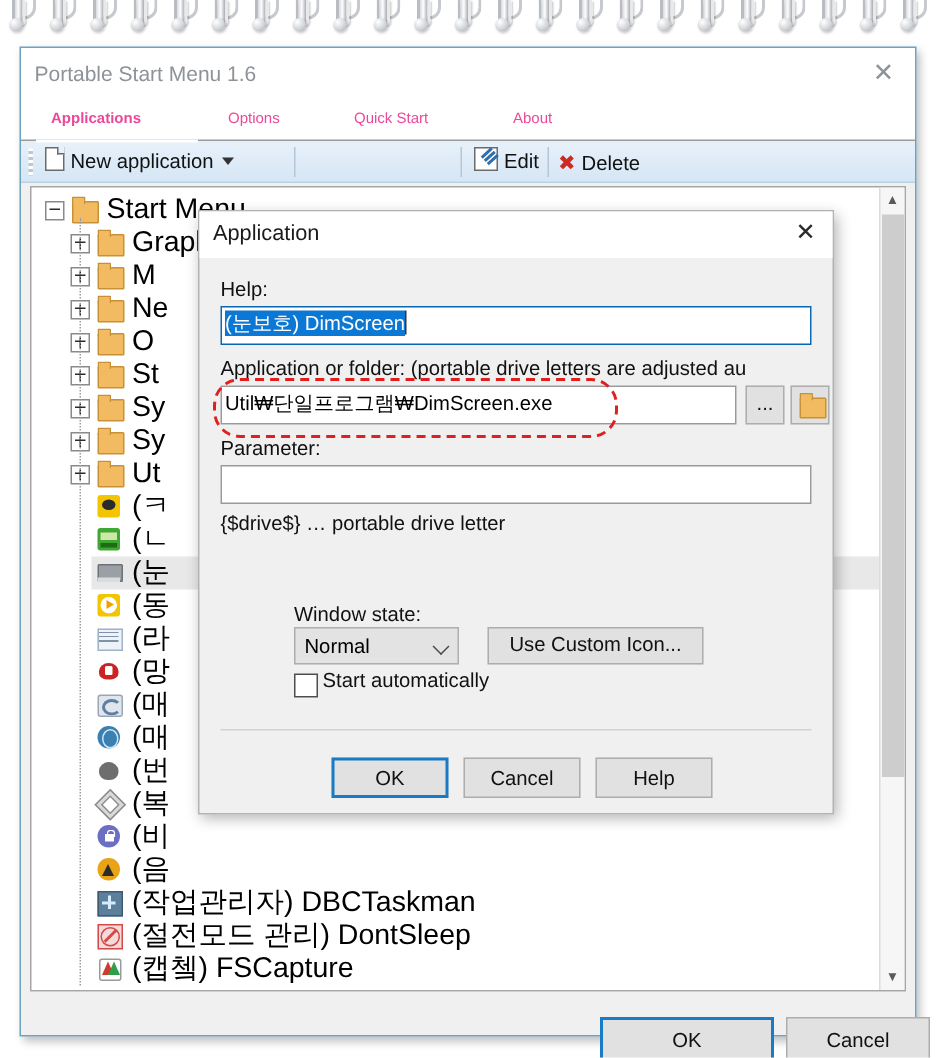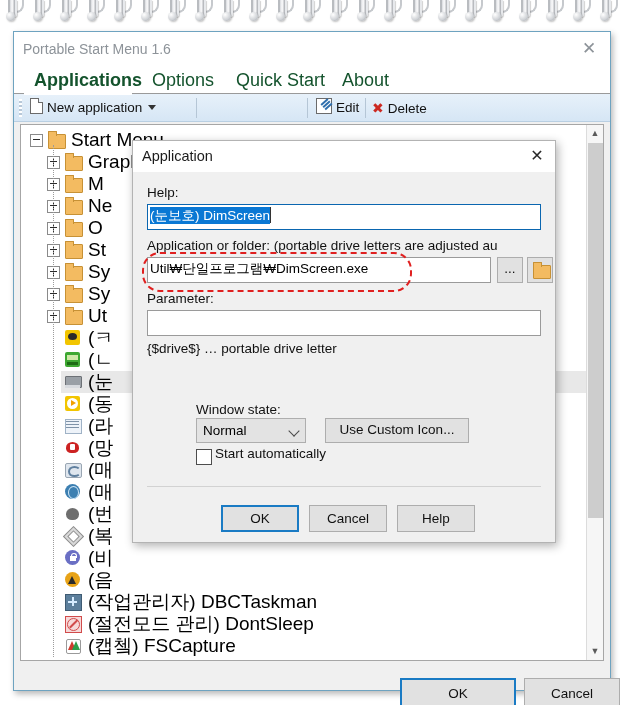--- a/index.html
+++ b/index.html
@@ -52,21 +52,21 @@
     color:#8d9399;font-size:17px;line-height:26px;text-align:center;cursor:default;
   }
 
   
   #tabstrip{
     position:absolute;left:0;top:34px;width:596px;height:28px;
     background:#ffffff;
   }
   .tab{
     position:absolute;top:0;height:28px;
-    font-size:18px;color:#14532d;
+    font-size:10px;color:#ec4899;
     line-height:28px;
     box-sizing:border-box;
     white-space:nowrap;
   }
   .tab .tlabel{position:absolute;left:10px;top:0;}
   .tab .slant{
     position:absolute;right:0;top:0;width:16px;height:28px;
     overflow:hidden;
   }
   .tab .slant:after{

